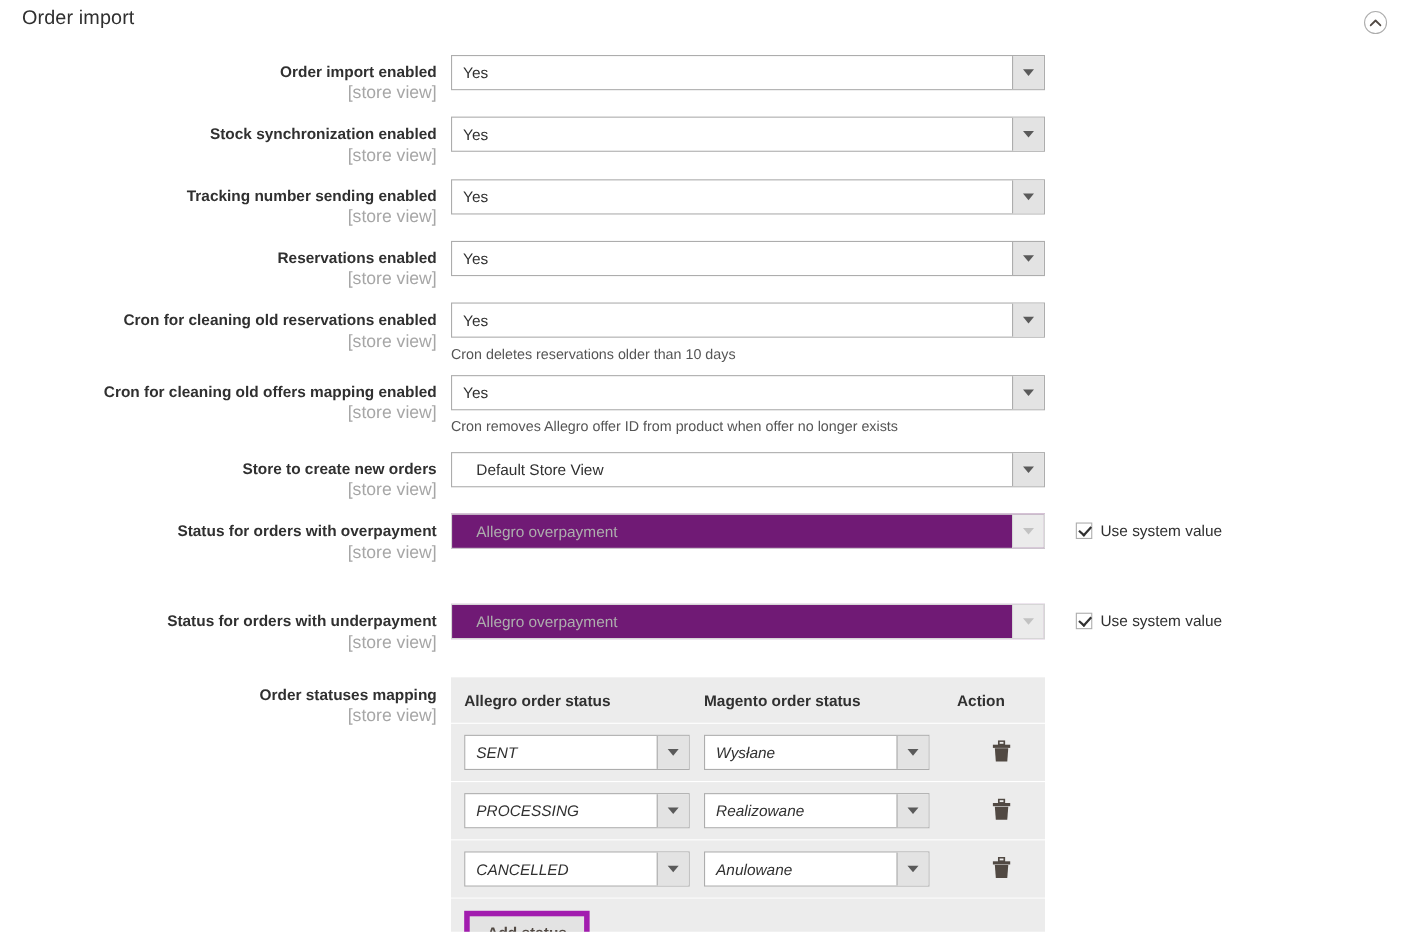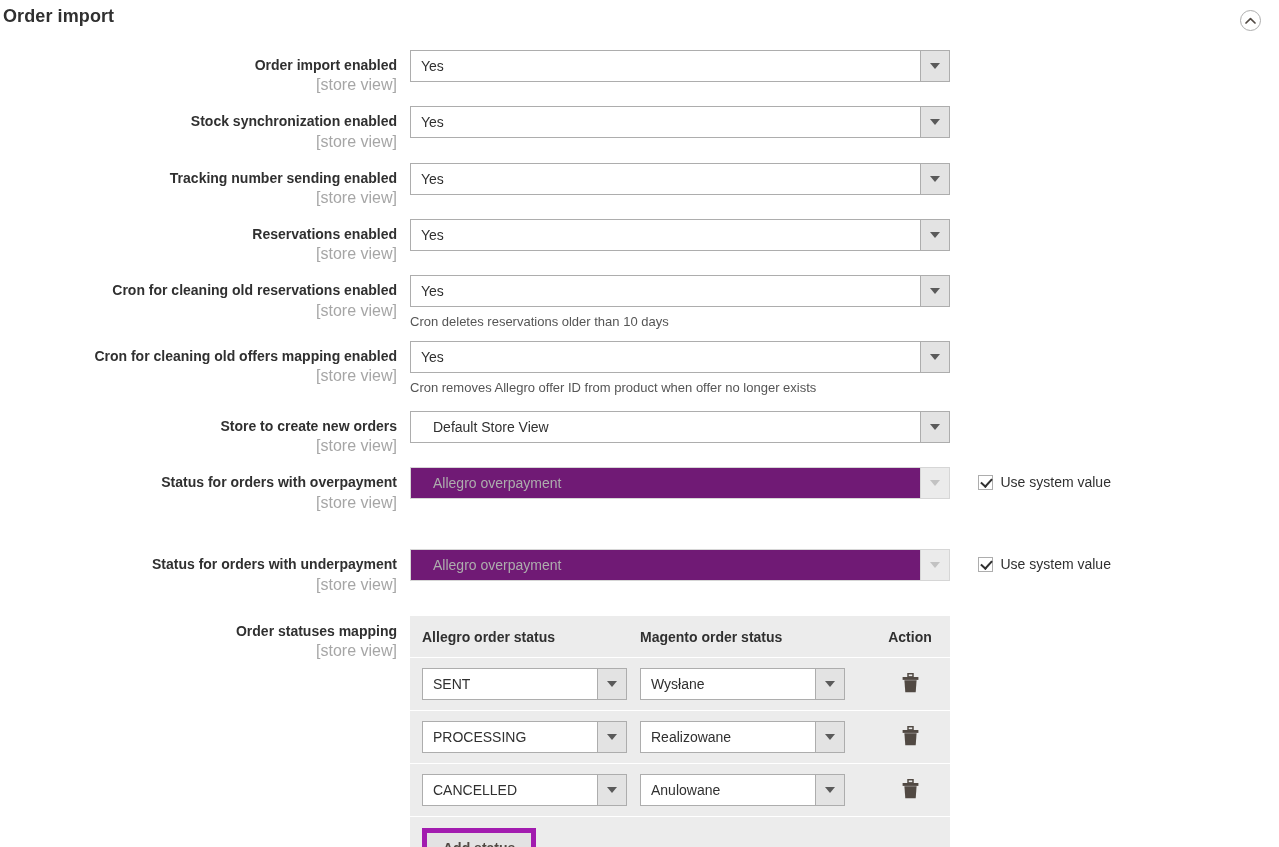--- a/index.html
+++ b/index.html
@@ -17,24 +17,24 @@
     overflow: hidden;
   }
 
   
   .section-header {
     position: relative;
     height: 40px;
   }
   .section-title {
     position: absolute;
-    left: 3px;
+    left: 20px;
     top: 6px;
     font-size: 18px;
-    font-weight: bold;
+    font-weight: normal;
     color: #303030;
     letter-spacing: 0.1px;
   }
   .collapse-btn {
     position: absolute;
     right: 18px;
     top: 10px;
     width: 21px;
     height: 21px;
     border: 1px solid #adadad;
@@ -191,26 +191,27 @@
     text-align: left;
     font-size: 14px;
     font-weight: bold;
     color: #303030;
     padding: 13px 0 12px 0;
     background: #ececec;
     border-bottom: 1px solid #ffffff;
   }
   .map-table th.col-allegro { padding-left: 12px; width: 230px; }
   .map-table th.col-magento { width: 230px; }
-  .map-table th.col-action { width: 80px; text-align: center; }
+  .map-table th.col-action { width: 80px; }
   .map-table tbody td {
     padding: 10px 0;
     background: #ececec;
     border-bottom: 1px solid #ffffff;
     vertical-align: middle;
+    font-style: italic;
   }
   .map-table tbody td.cell-allegro { padding-left: 12px; }
   .map-table tbody td.cell-action { text-align: center; }
   .select.sm { width: 205px; height: 32px; }
   .select.sm .select-value { font-size: 14px; }
   .trash-btn {
     background: none;
     border: none;
     padding: 0;
     cursor: pointer;

